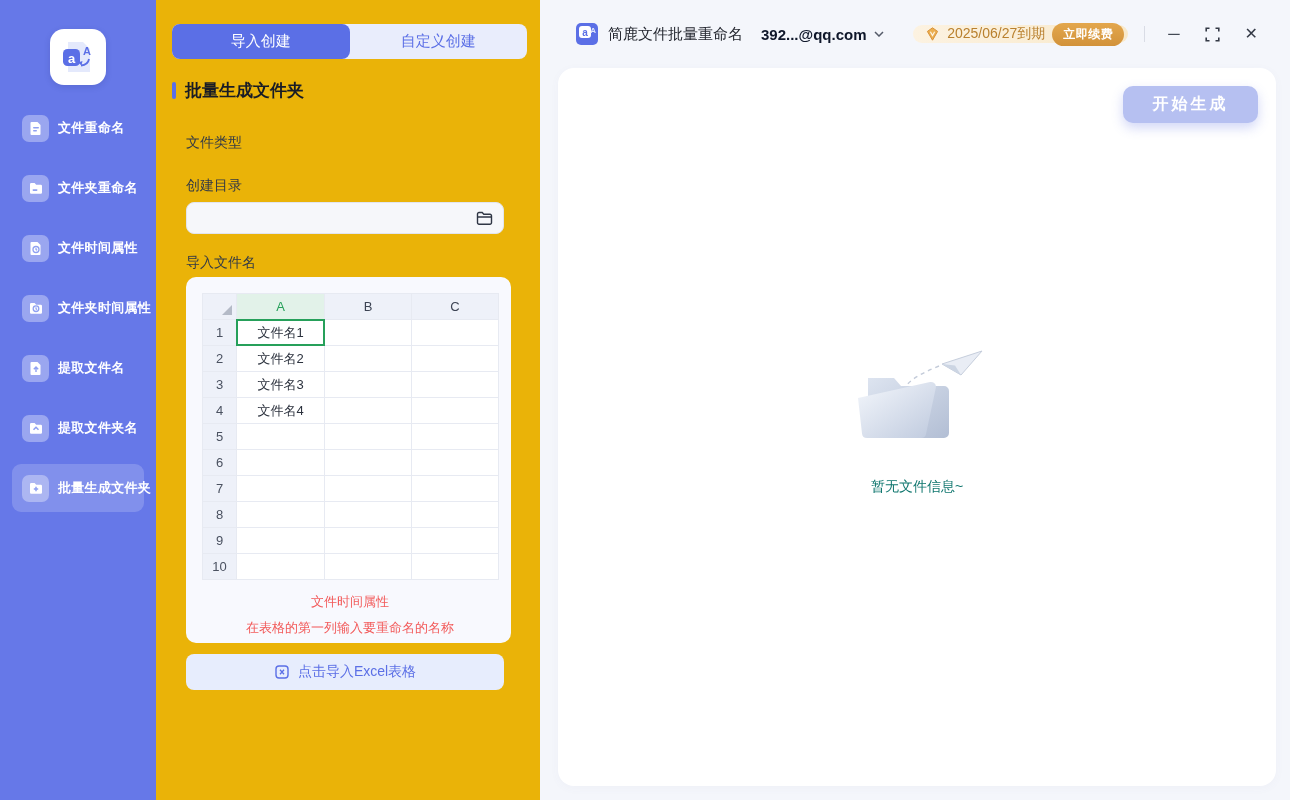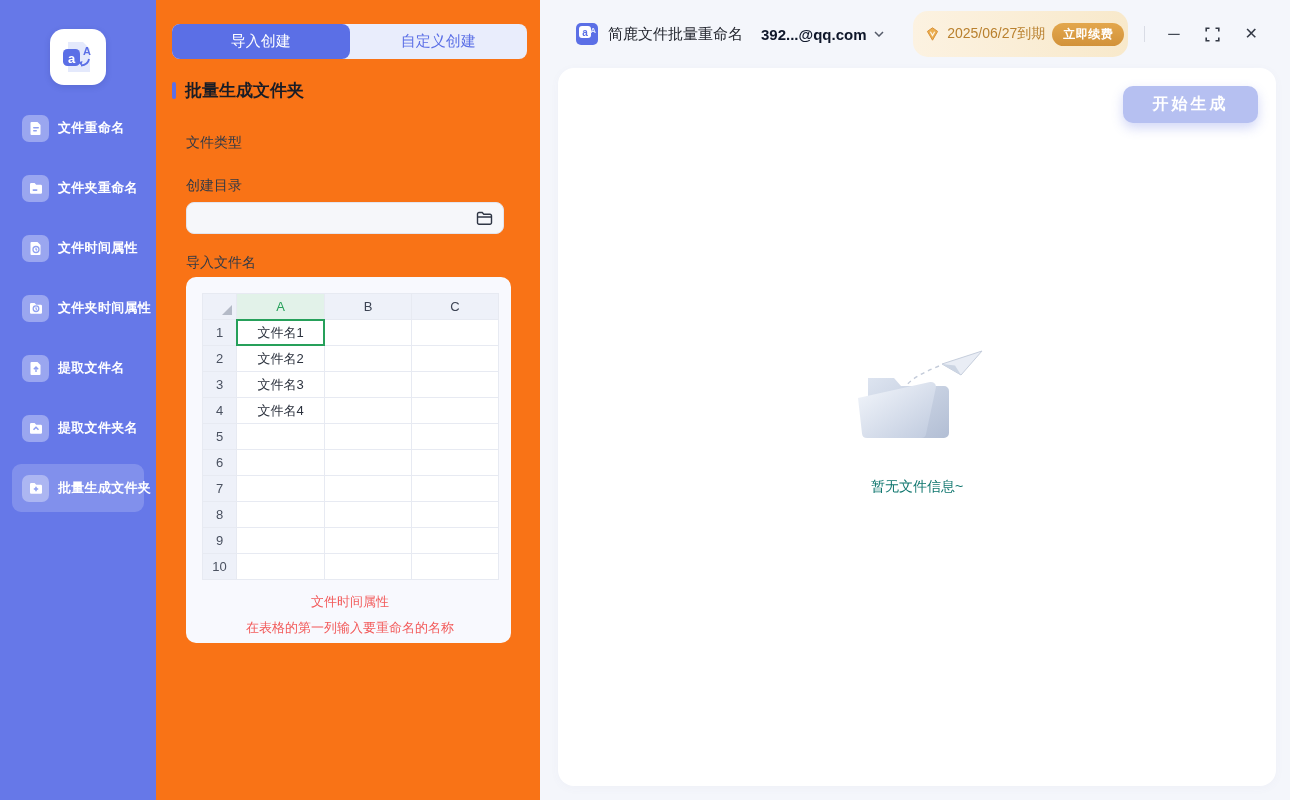--- a/index.html
+++ b/index.html
@@ -14,21 +14,21 @@
   .nav { margin-top:19px; }
   .nav-item { height:48px; margin:0 12px 12px 12px; border-radius:9px;
     display:flex; align-items:center; padding-left:10px; cursor:pointer; }
   .nav-item.active { background:rgba(255,255,255,.18); }
   .chip { width:27px; height:27px; border-radius:7px; background:rgba(255,255,255,.34);
     display:flex; align-items:center; justify-content:center; flex-shrink:0; }
   .nav-label { color:#fff; font-size:13px; font-weight:bold; margin-left:9px;
     letter-spacing:.3px; white-space:nowrap; }
 
   
-  .panel { width:384px; flex-shrink:0; background:#f97316; position:relative; }
+  .panel { width:384px; flex-shrink:0; background:#eab308; position:relative; }
   .tabbar { position:absolute; left:16px; top:24px; width:355px; height:35px;
     background:#e9edfc; border-radius:8px; display:flex; }
   .tab { flex:1; display:flex; align-items:center; justify-content:center;
     font-size:15px; color:#5b6fe6; border-radius:8px; cursor:pointer; }
   .tab.active { background:#5b6fe6; color:#fff; }
   .sec-row { position:absolute; left:16px; top:79px; display:flex; align-items:center; }
   .sec-bar { width:4px; height:17px; background:#5b6fe6; border-radius:2px; }
   .sec-title { font-size:17px; font-weight:bold; color:#181c26; margin-left:9px; }
   .lbl { font-size:14px; color:#333a46; }
   .lbl-filetype { position:absolute; left:30px; top:134px; }
@@ -78,21 +78,21 @@
     position:relative; flex-shrink:0; }
   .app-mini .mini-a { position:absolute; left:3px; top:3px; width:12px; height:12px;
     background:#fff; border-radius:3px; color:#5b6fe6; font-size:10px; font-weight:bold;
     display:flex; align-items:center; justify-content:center; }
   .app-mini .mini-A { position:absolute; right:2px; top:3px; color:#dfe5fb;
     font-size:8px; font-weight:bold; }
   .main-title { font-size:15px; color:#23262f; margin-left:10px; }
   .account { margin-left:18px; display:flex; align-items:center; gap:7px;
     cursor:pointer; }
   .account-text { font-size:15px; font-weight:bold; color:#0f172a; }
-  .license { margin-left:auto; height:46px; border-radius:15px;
+  .license { margin-left:auto; height:18px; border-radius:15px;
     background:linear-gradient(90deg,#fcf2e1,#f8e9cb);
     display:flex; align-items:center; padding:0 4px 0 12px; gap:7px; }
   .license-text { font-size:14px; color:#b9802e; }
   .renew-btn { height:23px; padding:0 11px; border:none; border-radius:12px;
     background:linear-gradient(180deg,#e3a74d,#d2923a); color:#fff;
     font-size:12px; font-weight:bold; cursor:pointer; font-family:inherit;
     letter-spacing:.5px; }
   .win-sep { width:1px; height:16px; background:#d9dce5; margin-left:16px; }
   .win-btn { margin-left:21px; background:none; border:none; cursor:pointer;
     color:#343a46; font-size:16px; line-height:1; padding:2px;
@@ -294,20 +294,27 @@
               <td></td>
               <td></td>
               <td></td>
             </tr>
       </tbody>
         </table>
       <div class="hint hint1">文件时间属性</div>
       <div class="hint hint2">在表格的第一列输入要重命名的名称</div>
     </div>
 
+    <button class="import-btn">
+      <svg width="16" height="16" viewBox="0 0 16 16">
+          <rect x="2" y="2" width="12" height="12" rx="3" fill="none" stroke="#5b6fe6" stroke-width="1.4"></rect>
+          <path d="M6 5.8 l4 4.4 M10 5.8 l-4 4.4" stroke="#5b6fe6" stroke-width="1.3"></path>
+        </svg>
+      <span>点击导入Excel表格</span>
+    </button>
   </section>
 
   <section class="main">
     <header class="main-header">
       <div class="app-mini">
         <span class="mini-a">a</span>
         <span class="mini-A">A</span>
       </div>
       <span class="main-title">简鹿文件批量重命名</span>
       <div class="account">

